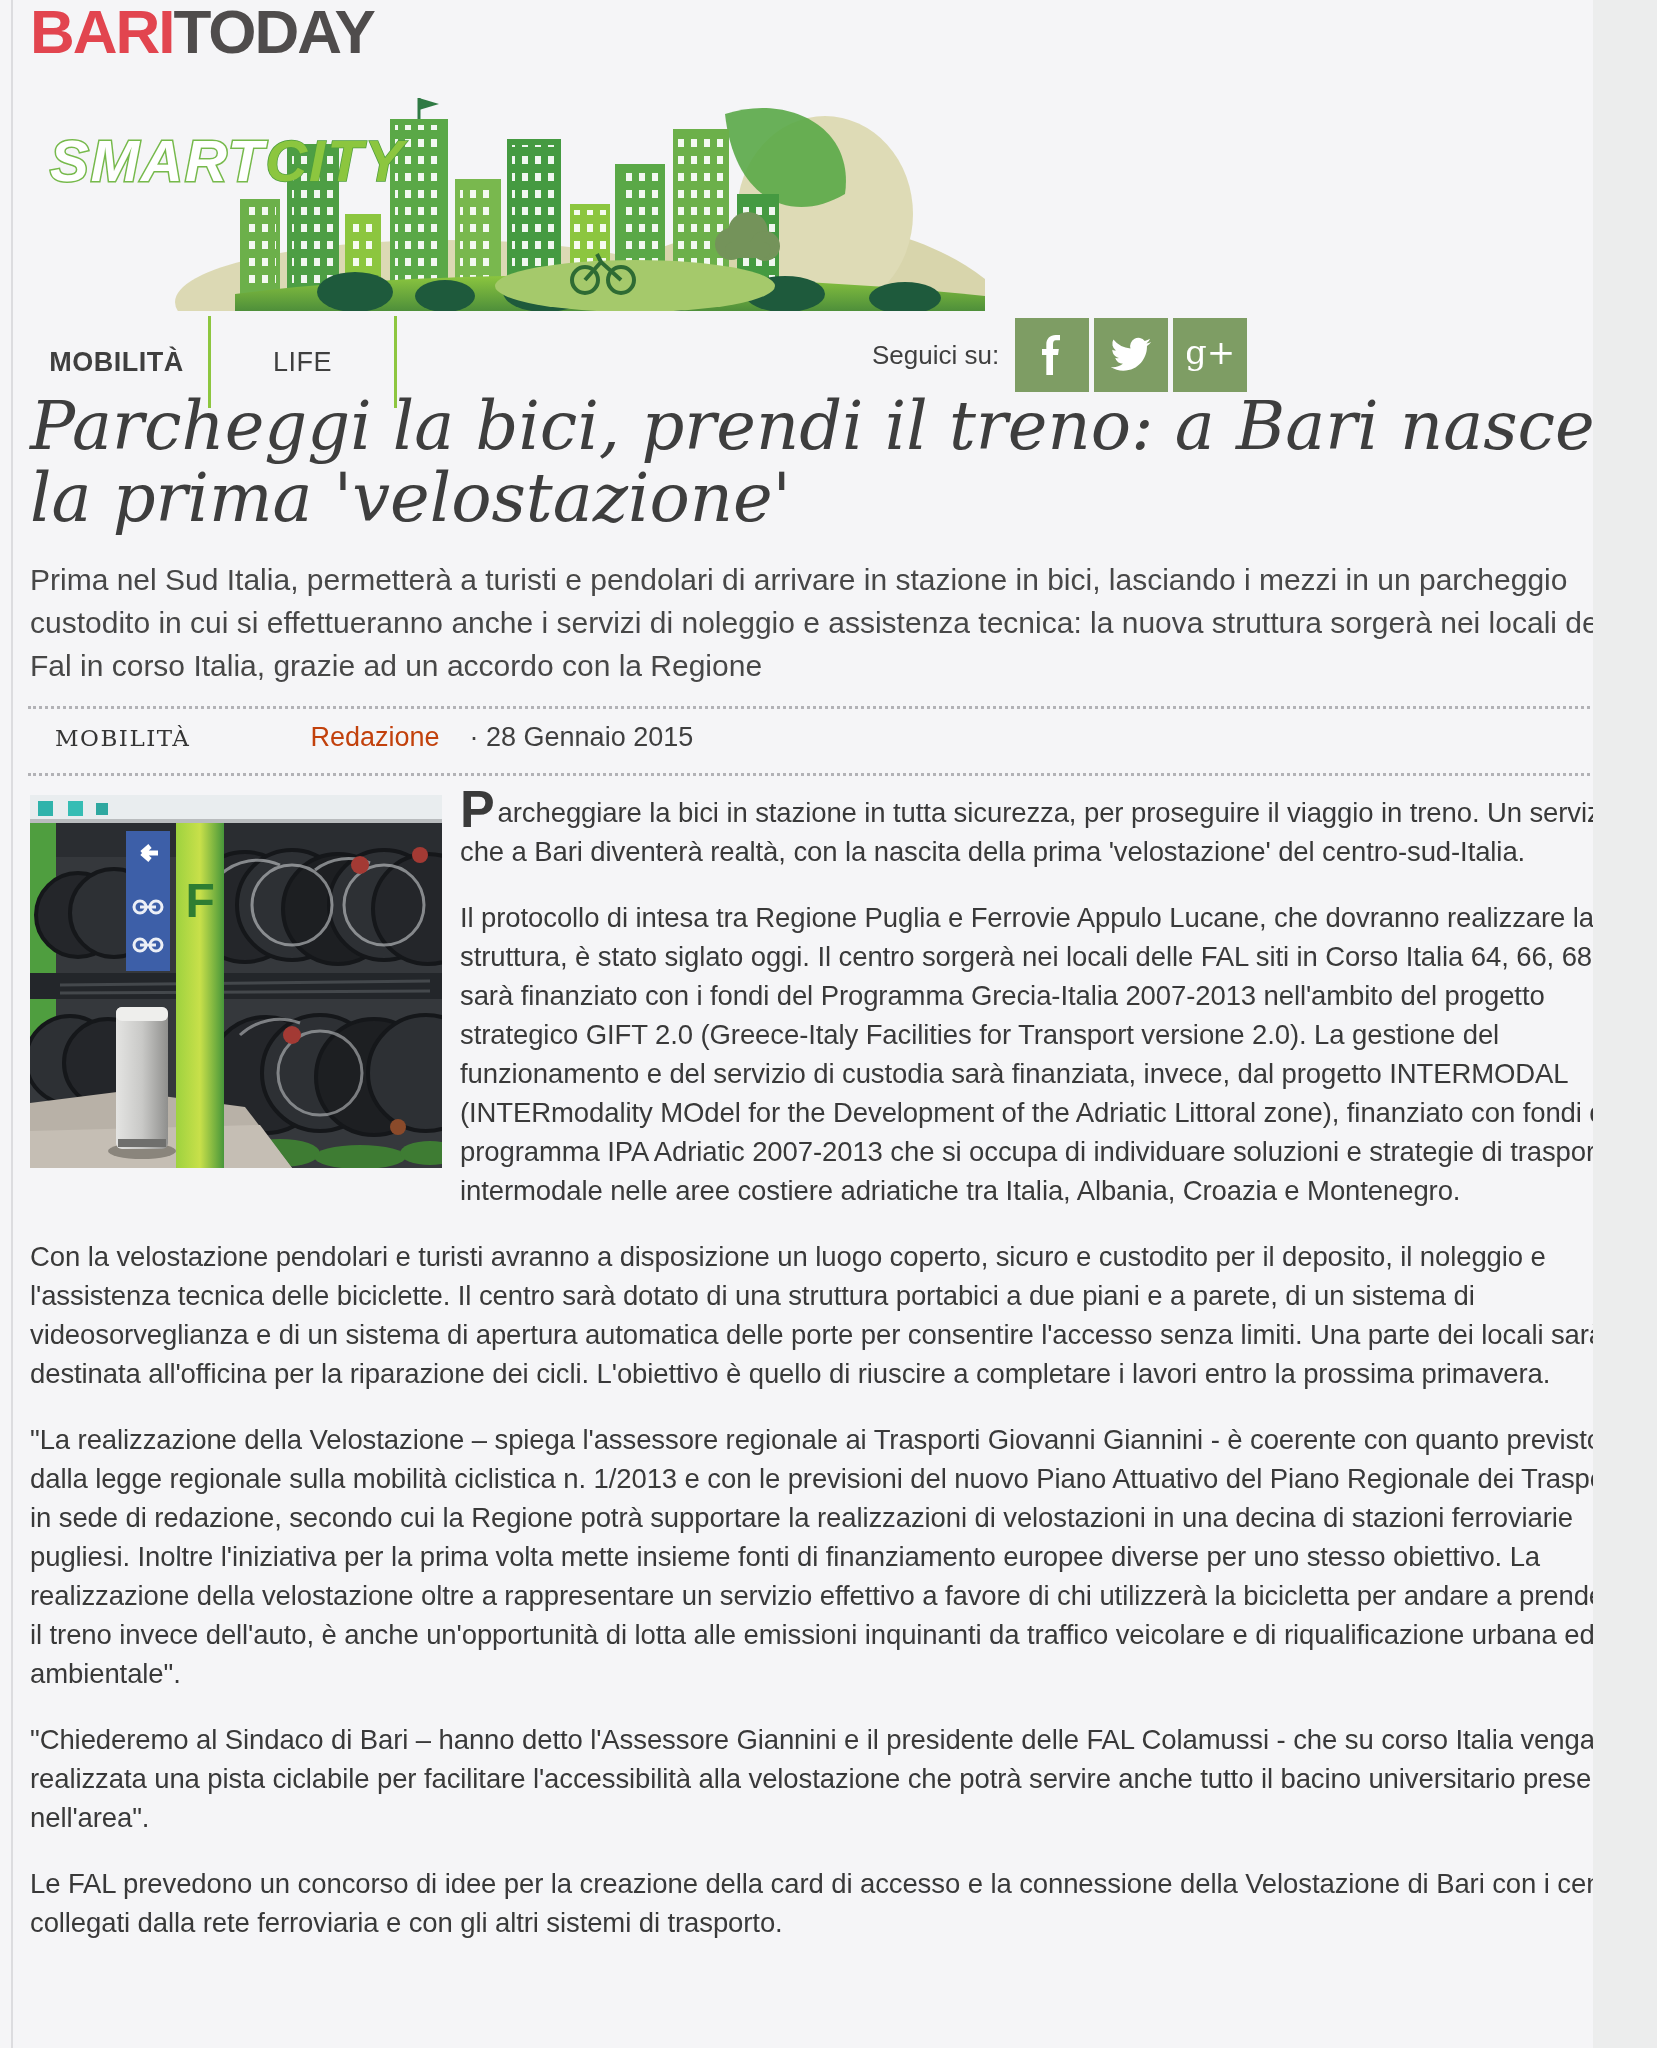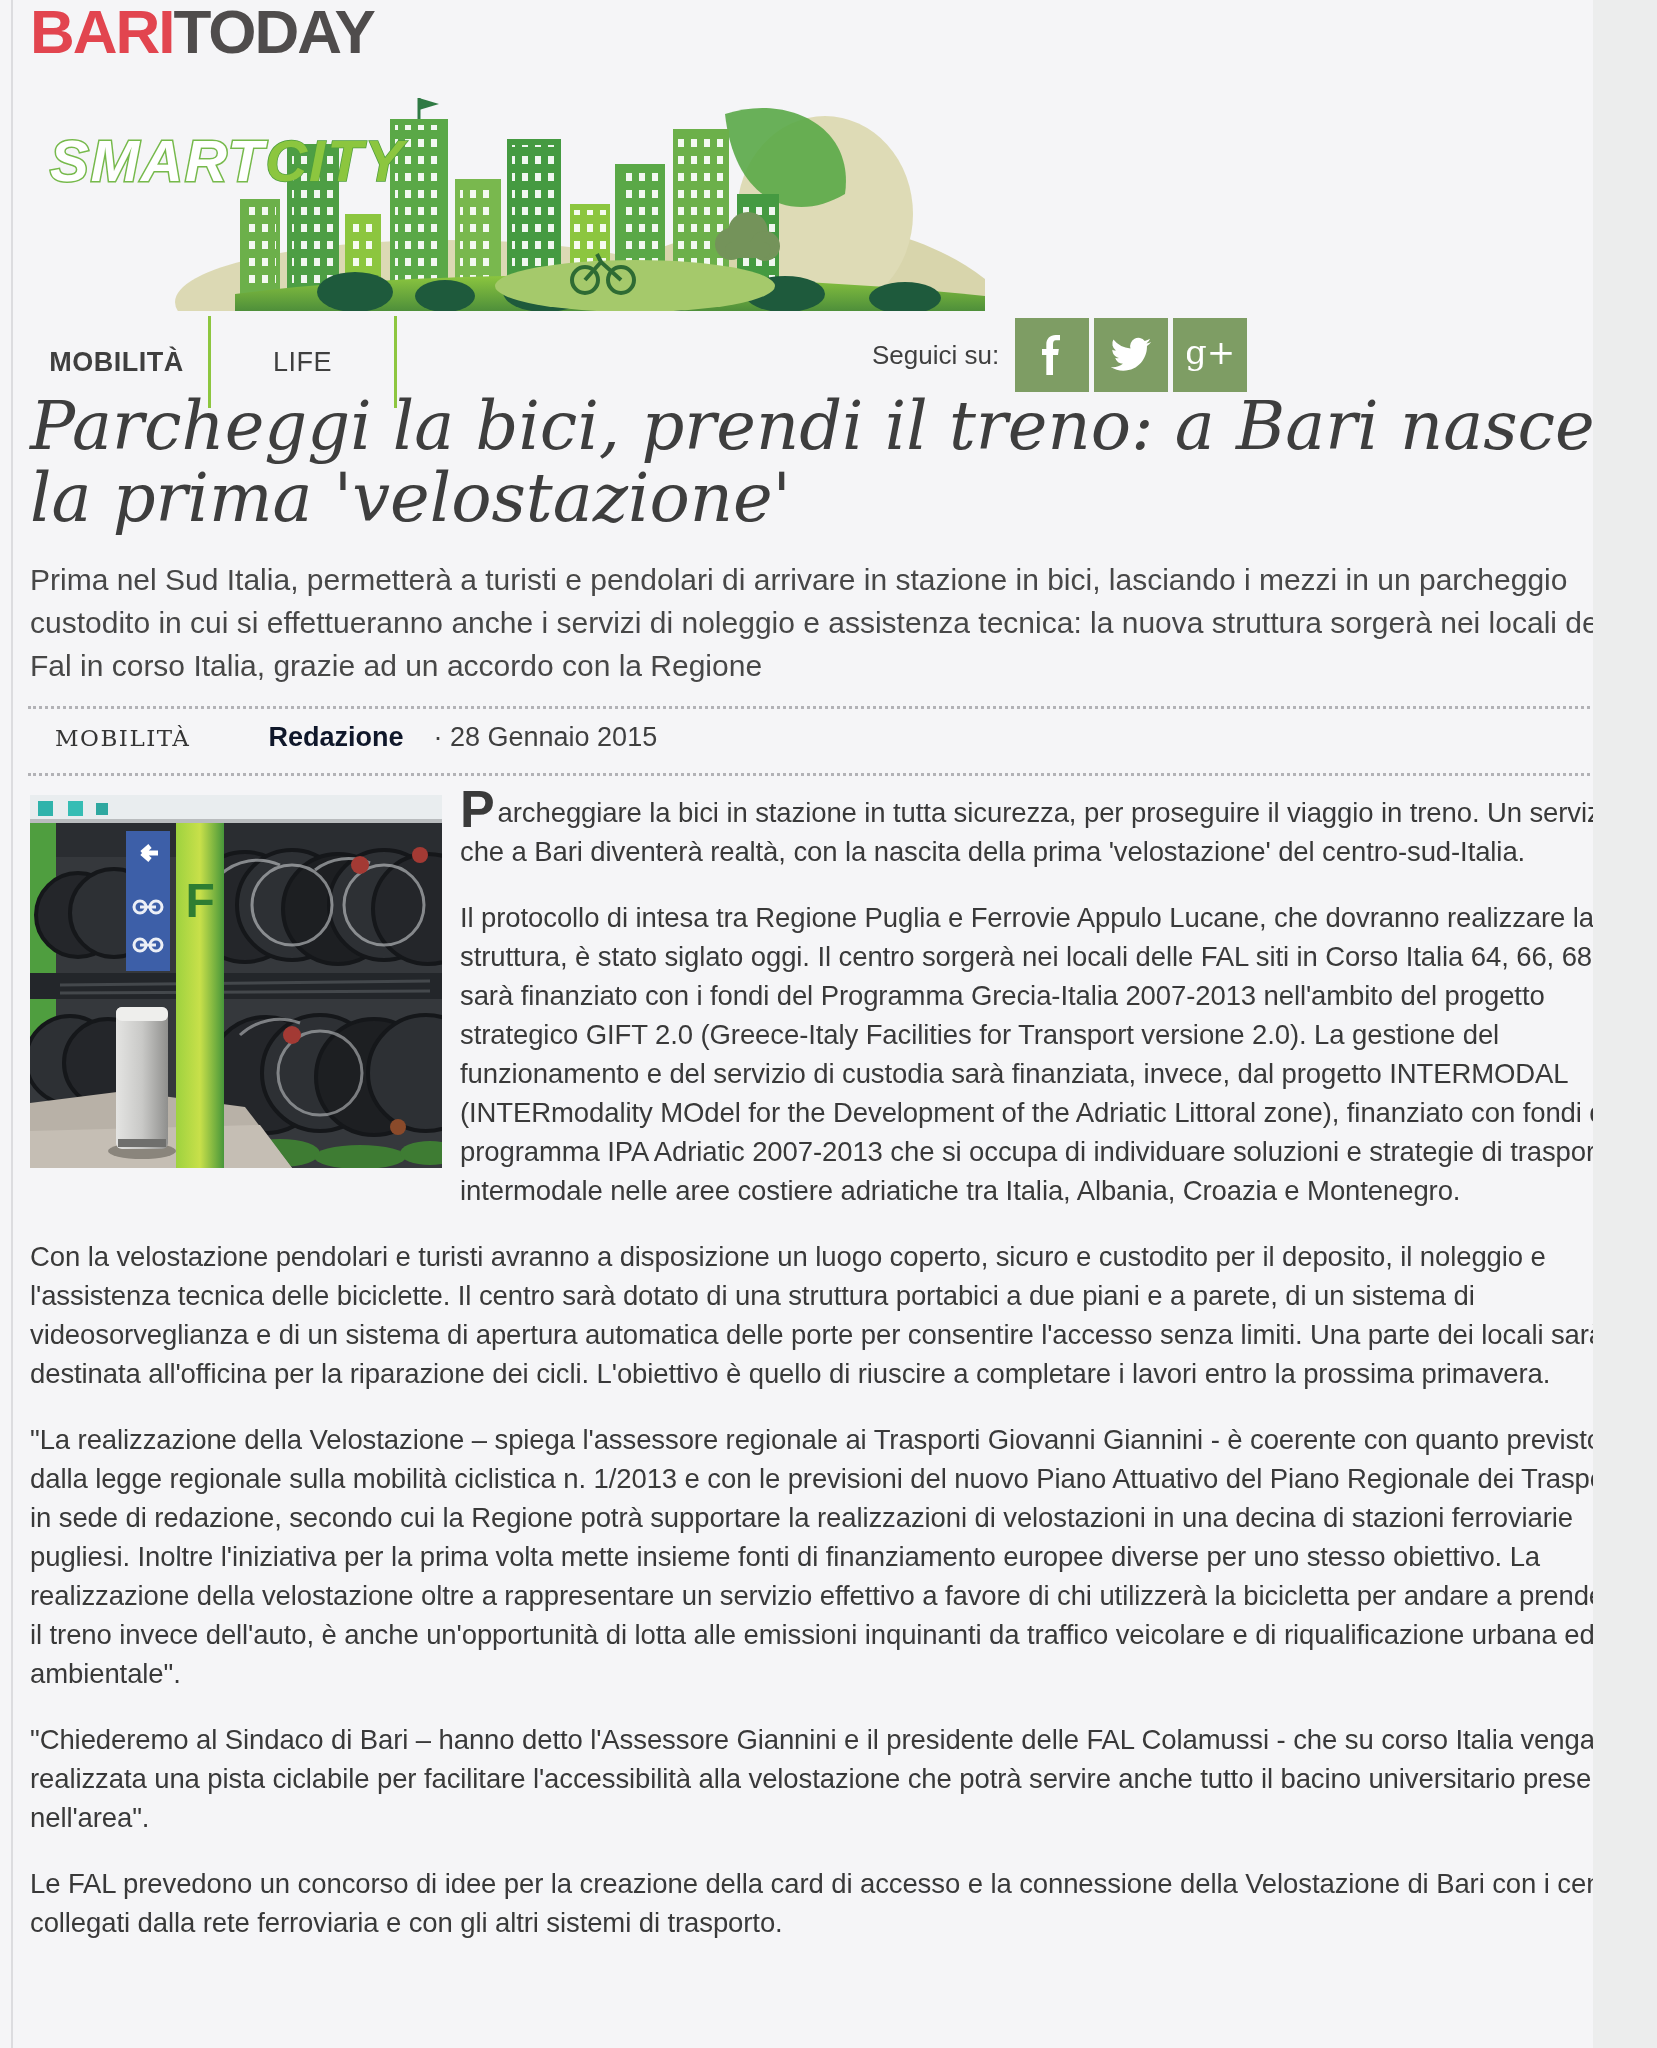--- a/index.html
+++ b/index.html
@@ -40,21 +40,21 @@
   .standfirst {
     position:absolute; left:30px; top:558px; width:1618px;
     font-size:30px; line-height:43px; color:#474747;
   }
 
   .rule { position:absolute; left:28px; width:1604px; border-top:3px dotted #b2b2b6; height:0; }
   .r1 { top:706px; } .r2 { top:773px; }
 
   .byline { position:absolute; left:55px; top:722px; display:flex; align-items:baseline; }
   .byline .cat  { font-family:"DejaVu Serif", serif; font-size:23px; letter-spacing:1.5px; color:#353535; cursor:pointer; }
-  .byline .author { font-size:27px; color:#0f172a; margin-left:78px;font-weight:bold; }
+  .byline .author { font-size:27px; color:#c2410c; margin-left:120px; }
   .byline .date   { font-size:27px; color:#3f3f3f; margin-left:30px; }
 
   
   .article {
     position:absolute; left:30px; top:793px; width:1615px;
     font-size:27.5px; line-height:39px; color:#393939; letter-spacing:-0.1px;
   }
   .article p { margin:0 0 27px 0; }
   .article p:last-child { margin-bottom:0; }
   .article b { font-weight:normal; }

